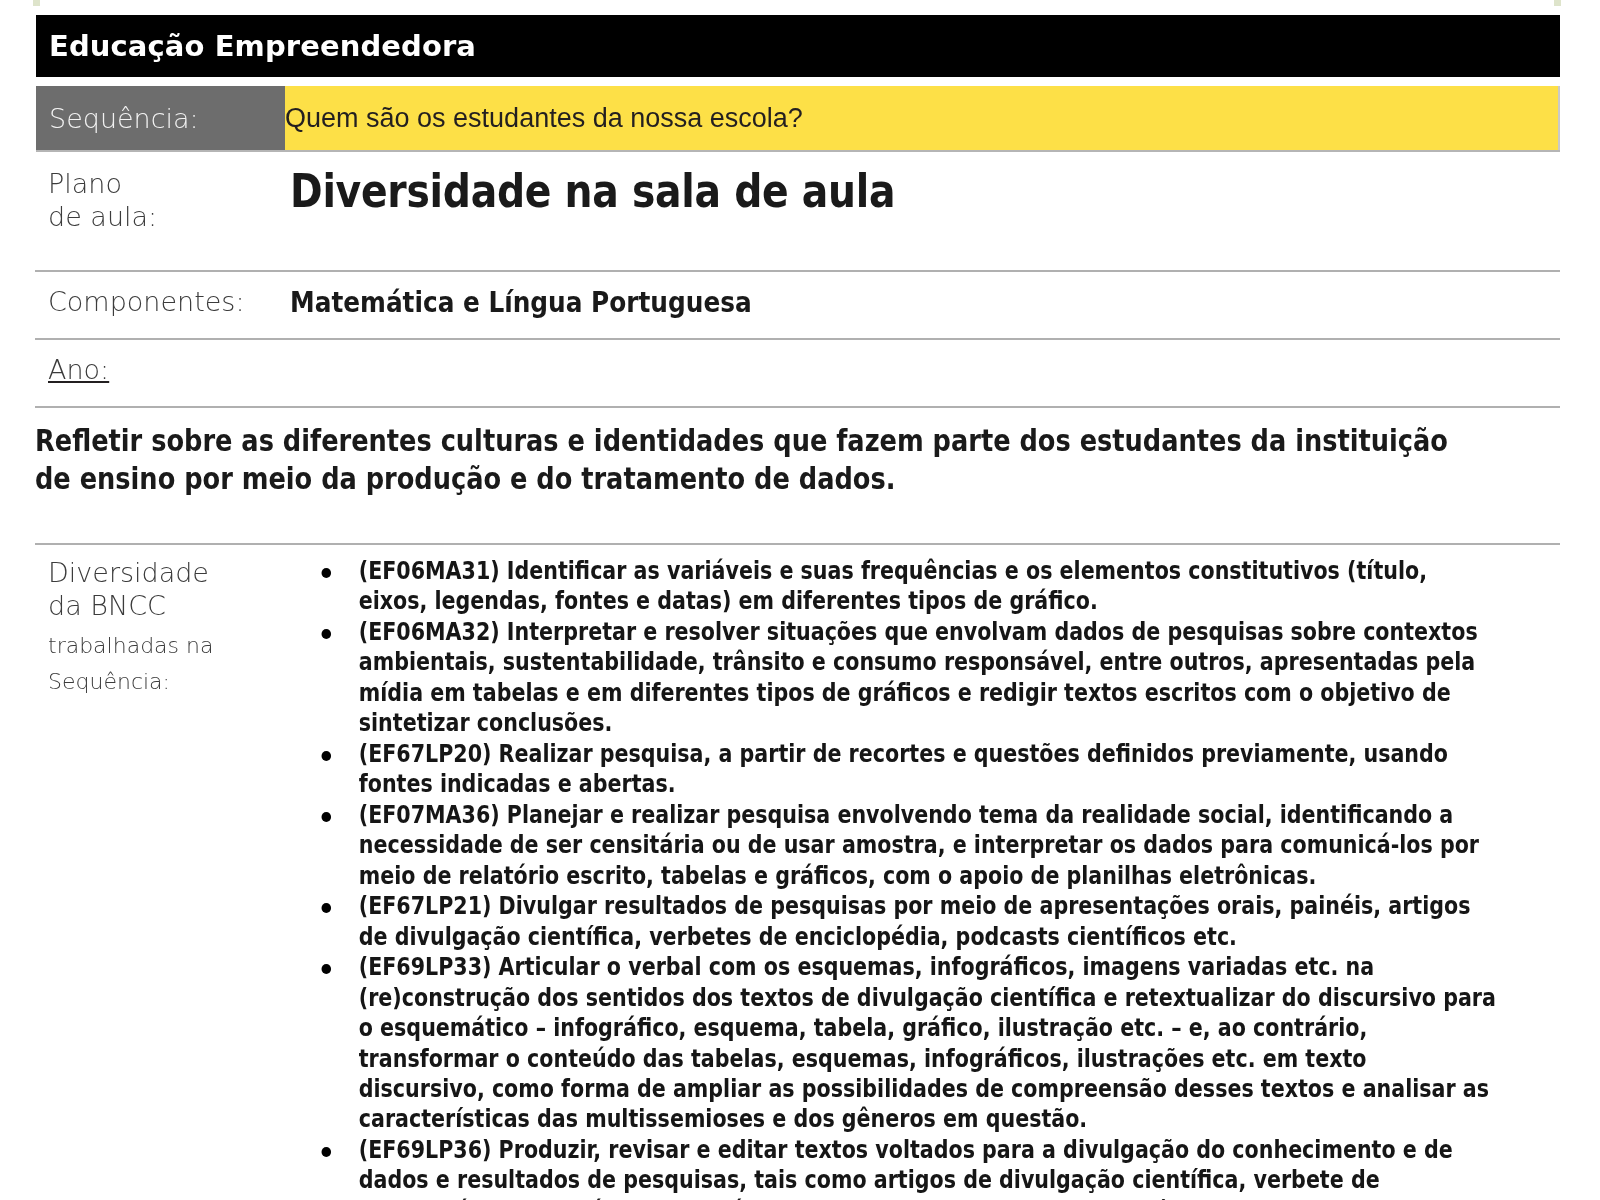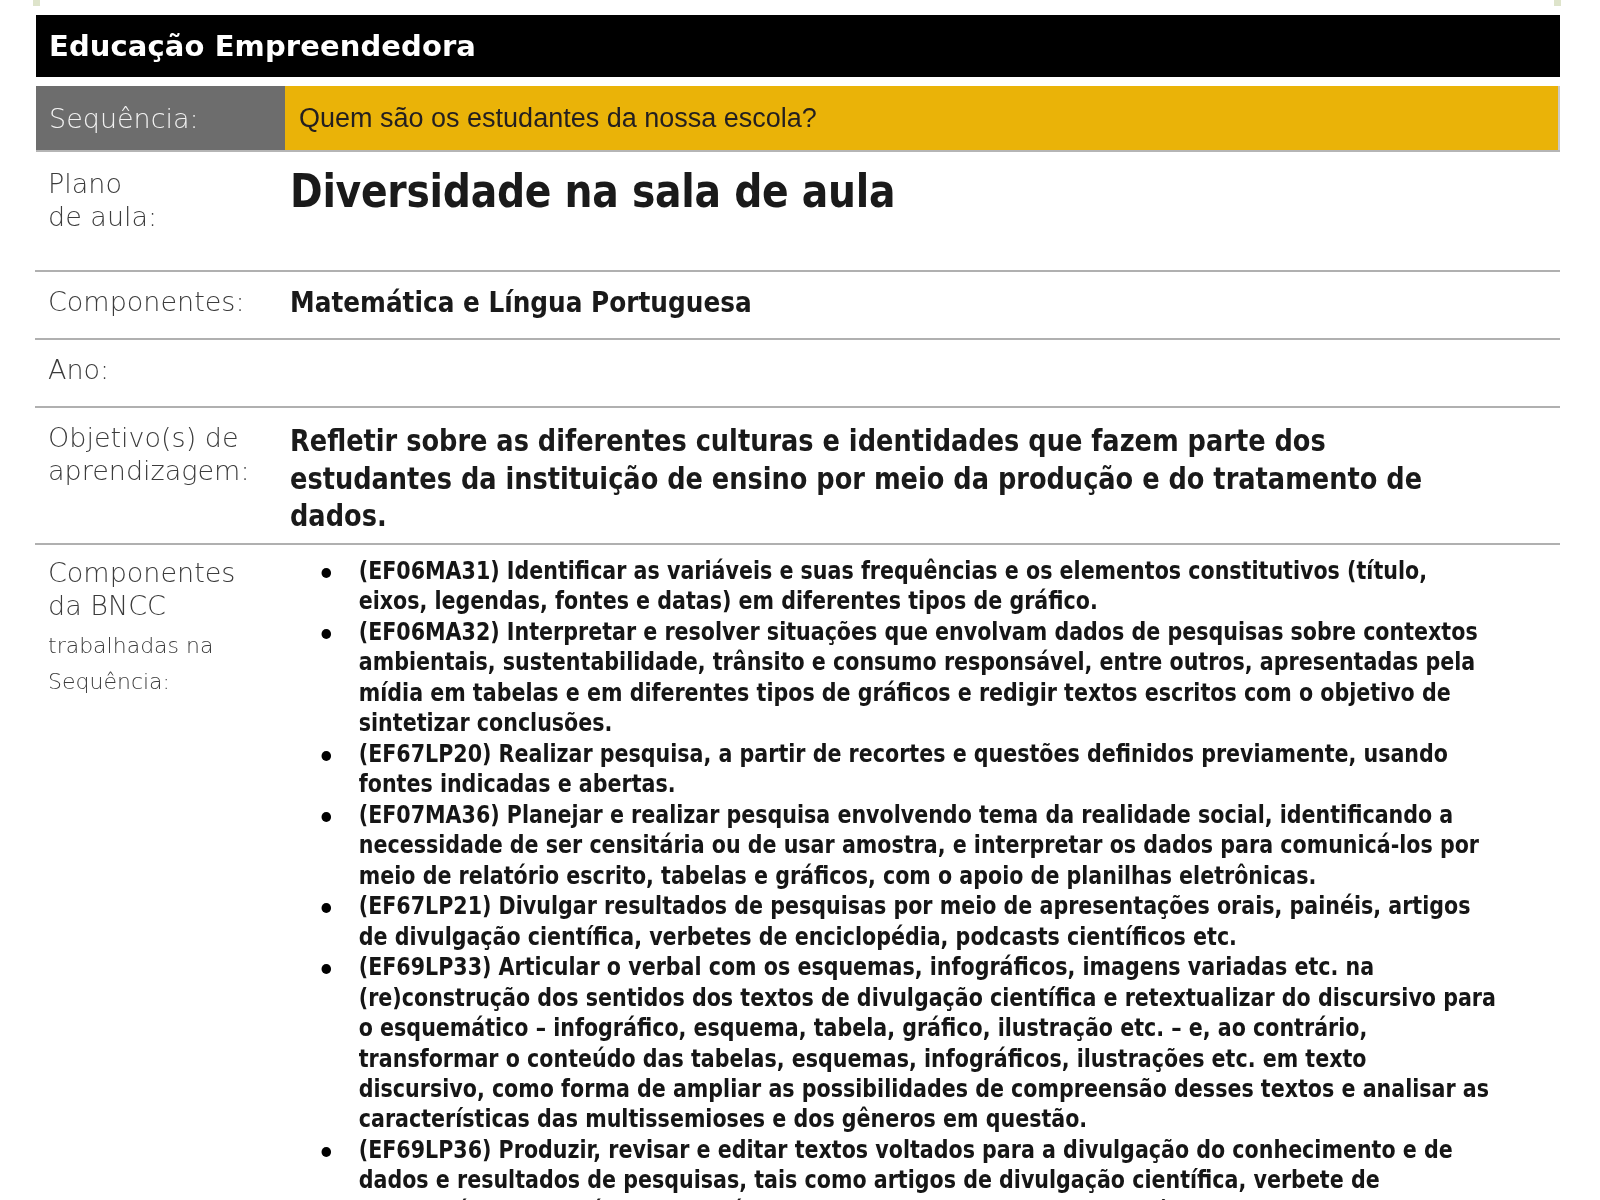--- a/index.html
+++ b/index.html
@@ -72,24 +72,23 @@
     color: #f2f2f2;
     display: flex;
     align-items: center;
     padding-left: 13px;
     font-size: 27px;
     font-weight: 300;
     font-family: "DejaVu Sans", "Liberation Sans", sans-serif;
   }
   .seq-value {
     flex: 1;
-    background: #eab308;
+    background: #fde047;
     display: flex;
     align-items: center;
-    padding-left: 14px;
     font-size: 27px;
     color: #231f20;
     border-right: 2px solid #c9c9c9;
     font-family: "Liberation Sans", "DejaVu Sans", sans-serif;
   }
 
   
   .row {
     position: absolute;
     left: 35px;
@@ -128,21 +127,21 @@
     font-size: 47px;
     font-weight: bold;
     letter-spacing: -0.3px;
     line-height: 1.06;
     font-family: "DejaVu Sans Condensed", "DejaVu Sans", "Liberation Sans", sans-serif;
     transform: scaleX(.93);
     transform-origin: left center;
   }
 
   .row-componentes { top: 270px; }
-  .row-ano { top: 338px; }
+  .row-ano { top: 338px; text-decoration: underline; }
   .row-objetivo { top: 406px; }
   .row-habilidades { top: 543px; }
 
   .val-strong {
     font-size: 29px;
     font-weight: bold;
     line-height: 1.26;
     font-family: "DejaVu Sans Condensed", "DejaVu Sans", "Liberation Sans", sans-serif;
     transform: scaleX(.95);
     transform-origin: left center;
@@ -218,32 +217,28 @@
     <div class="cell-value">
       <div class="val-strong">Matemática e Língua Portuguesa</div>
     </div>
   </div>
 
   <div class="row row-ano">
     <div class="cell-label">Ano:</div>
   </div>
 
   <div class="row row-objetivo">
-    <div class="cell-label">
-      <span>Objetivo(s) de</span><br>
-      <span>aprendizagem:</span>
-    </div>
     <div class="cell-value">
       <div class="val-strong">Refletir sobre as diferentes culturas e identidades que fazem parte dos estudantes da instituição de ensino por meio da produção e do tratamento de dados.</div>
     </div>
   </div>
 
   <div class="row row-habilidades">
     <div class="cell-label">
-      <span>Componentes</span><br>
+      <span>Diversidade</span><br>
       <span>da BNCC</span>
       <span class="sub">trabalhadas na</span>
       <span class="sub">Sequência:</span>
     </div>
     <div class="cell-value">
       <ul class="bncc-list">
           <li class="bncc-item">(EF06MA31) Identificar as variáveis e suas frequências e os elementos constitutivos (título, eixos, legendas, fontes e datas) em diferentes tipos de gráfico.</li>
           <li class="bncc-item">(EF06MA32) Interpretar e resolver situações que envolvam dados de pesquisas sobre contextos ambientais, sustentabilidade, trânsito e consumo responsável, entre outros, apresentadas pela mídia em tabelas e em diferentes tipos de gráficos e redigir textos escritos com o objetivo de sintetizar conclusões.</li>
           <li class="bncc-item">(EF67LP20) Realizar pesquisa, a partir de recortes e questões definidos previamente, usando fontes indicadas e abertas.</li>
           <li class="bncc-item">(EF07MA36) Planejar e realizar pesquisa envolvendo tema da realidade social, identificando a necessidade de ser censitária ou de usar amostra, e interpretar os dados para comunicá-los por meio de relatório escrito, tabelas e gráficos, com o apoio de planilhas eletrônicas.</li>

